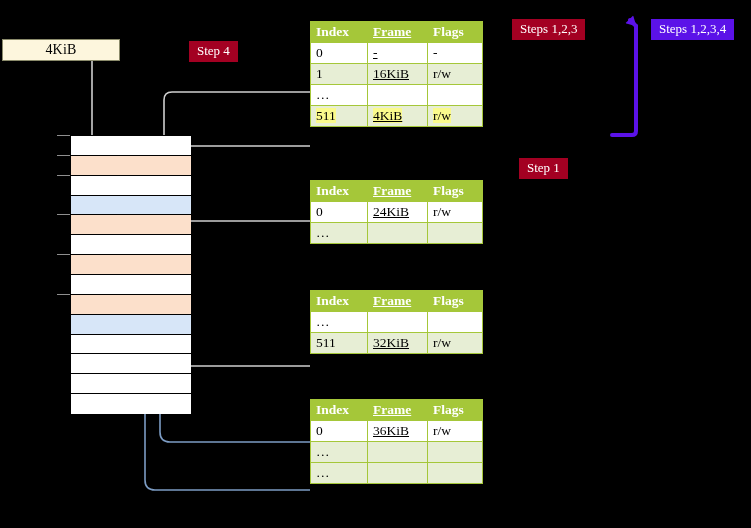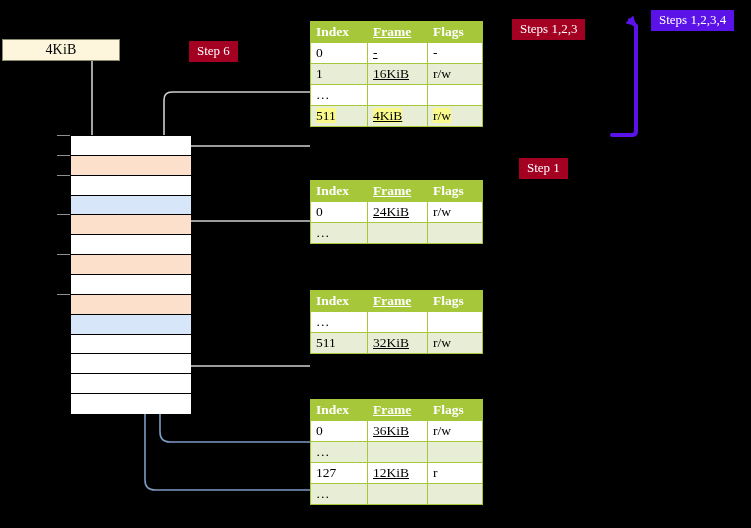--- a/index.html
+++ b/index.html
@@ -188,26 +188,26 @@
       <div class="memrow" style="top: 139px; height: 19.8571px;"></div>
       <div class="memrow orange" style="top: 158.857px; height: 19.8571px;"></div>
       <div class="memrow blue" style="top: 178.714px; height: 19.8571px;"></div>
       <div class="memrow" style="top: 198.571px; height: 19.8571px;"></div>
       <div class="memrow" style="top: 218.429px; height: 19.8571px;"></div>
       <div class="memrow" style="top: 238.286px; height: 19.8571px;"></div>
       <div class="memrow last" style="top: 258.143px; height: 19.8571px;"></div>
     </div>
 
   <div class="badge badge-red" style="left:189px; top:41px;">
-    <span>Step 6</span>
+    <span>Step 4</span>
   </div>
   <div class="badge badge-red" style="left:512px; top:19px;">
     <span>Steps 1,2,3</span>
   </div>
-  <div class="badge badge-blue" style="left:651px; top:10px;">
+  <div class="badge badge-blue" style="left:651px; top:19px;">
     <span>Steps 1,2,3,4</span>
   </div>
   <div class="badge badge-red" style="left:519px; top:158px;">
     <span>Step 1</span>
   </div>
 
   <table class="ptable" id="tbl0" style="left:310px; top:21px;">
       <thead>
         <tr>
           <th class="col-i">Index</th>
@@ -291,25 +291,20 @@
       <tbody>
         <tr>
           <td class="col-i"><span>0</span></td>
           <td class="col-f"><span>36KiB</span></td>
           <td class="col-g"><span>r/w</span></td>
         </tr>
         <tr class="alt">
           <td class="col-i"><span>…</span></td>
           <td class="col-f"><span></span></td>
           <td class="col-g"><span></span></td>
-        </tr>
-        <tr>
-          <td class="col-i"><span>127</span></td>
-          <td class="col-f"><span>12KiB</span></td>
-          <td class="col-g"><span>r</span></td>
         </tr>
         <tr class="alt">
           <td class="col-i"><span>…</span></td>
           <td class="col-f"><span></span></td>
           <td class="col-g"><span></span></td>
         </tr>
       </tbody>
     </table>
 
 <div class="tick" style="top: 135px;"></div>

